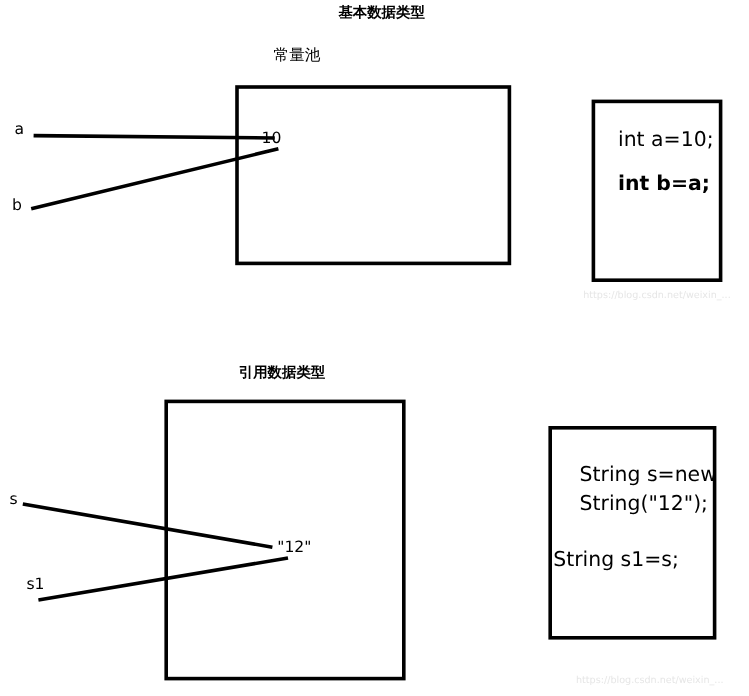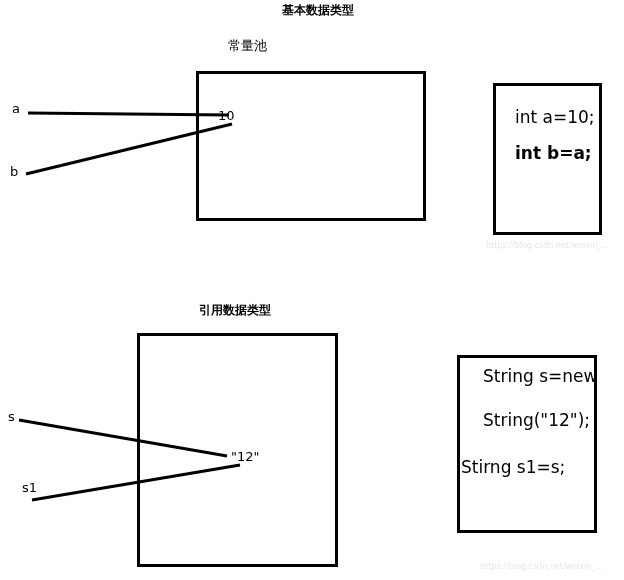--- a/index.html
+++ b/index.html
@@ -36,23 +36,23 @@
 <div class="abs title" style="left:199px; top:302px;">引用数据类型</div>
 
 <div class="box" style="left:137px; top:333px; width:201px; height:234px;"></div>
 
 <div class="abs label" style="left:8px; top:409px;">s</div>
 <div class="abs label" style="left:10px; top:480px;margin-left:12px;">s1</div>
 
 <div class="abs label" style="left:231px; top:449px;">"12"</div>
 
 <div class="box" style="left:457px; top:355px; width:140px; height:178px;"></div>
-<div class="abs code" style="left:483px; top:368px;">String s=new</div>
+<div class="abs code" style="left:483px; top:388px;">String s=new</div>
 <div class="abs code" style="left:483px; top:412px;">String("12");</div>
-<div class="abs code" style="left:461px; top:459px;">Stirng s1=s;</div>
+<div class="abs code" style="left:461px; top:459px;">String s1=s;</div>
 
 <div class="abs wm" style="left:480px; top:562px;">https://blog.csdn.net/weixin_...</div>
 
 <svg class="lines" width="624" height="580">
   <line x1="28" y1="113" x2="229" y2="115" stroke="#000" stroke-width="3"></line>
   <line x1="26" y1="174" x2="232" y2="124" stroke="#000" stroke-width="3"></line>
   <line x1="19" y1="420" x2="227" y2="456" stroke="#000" stroke-width="3"></line>
   <line x1="32" y1="500" x2="240" y2="465" stroke="#000" stroke-width="3"></line>
 </svg>
 

